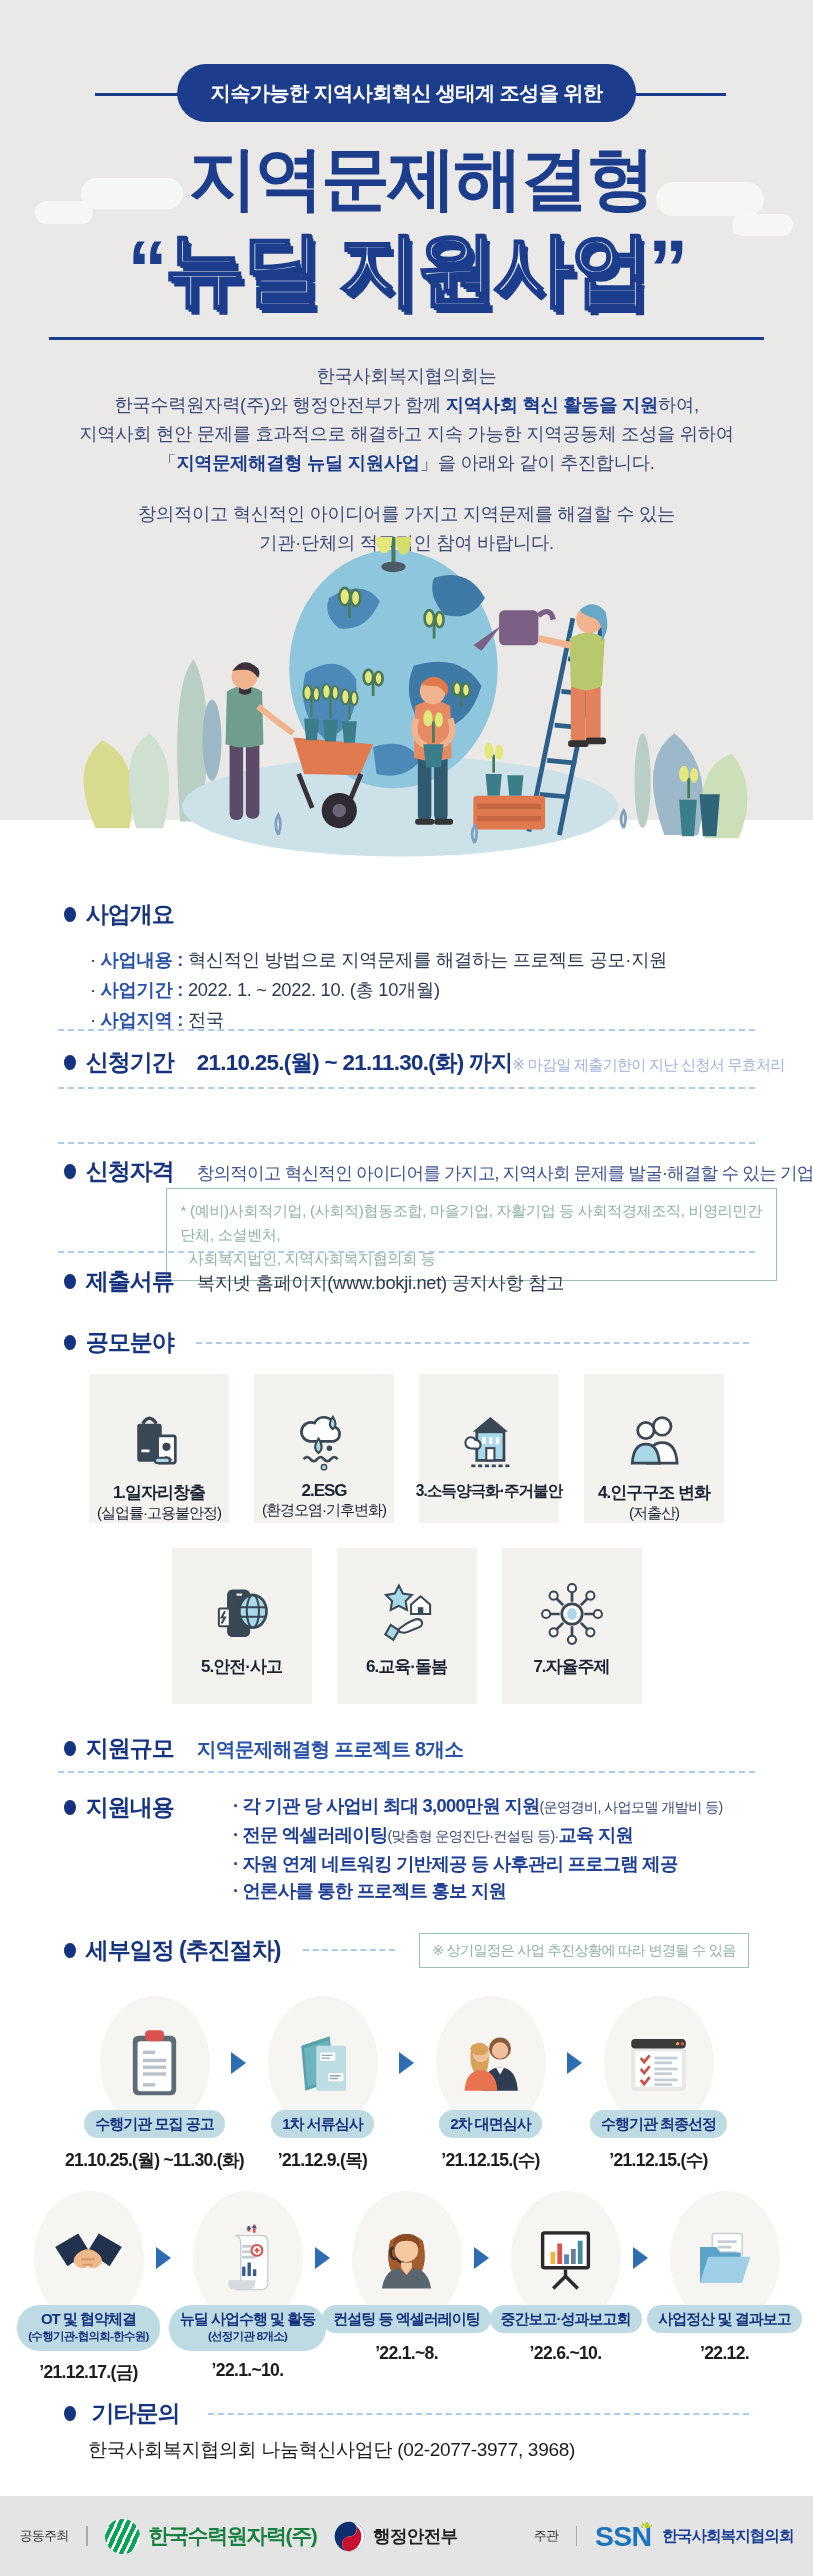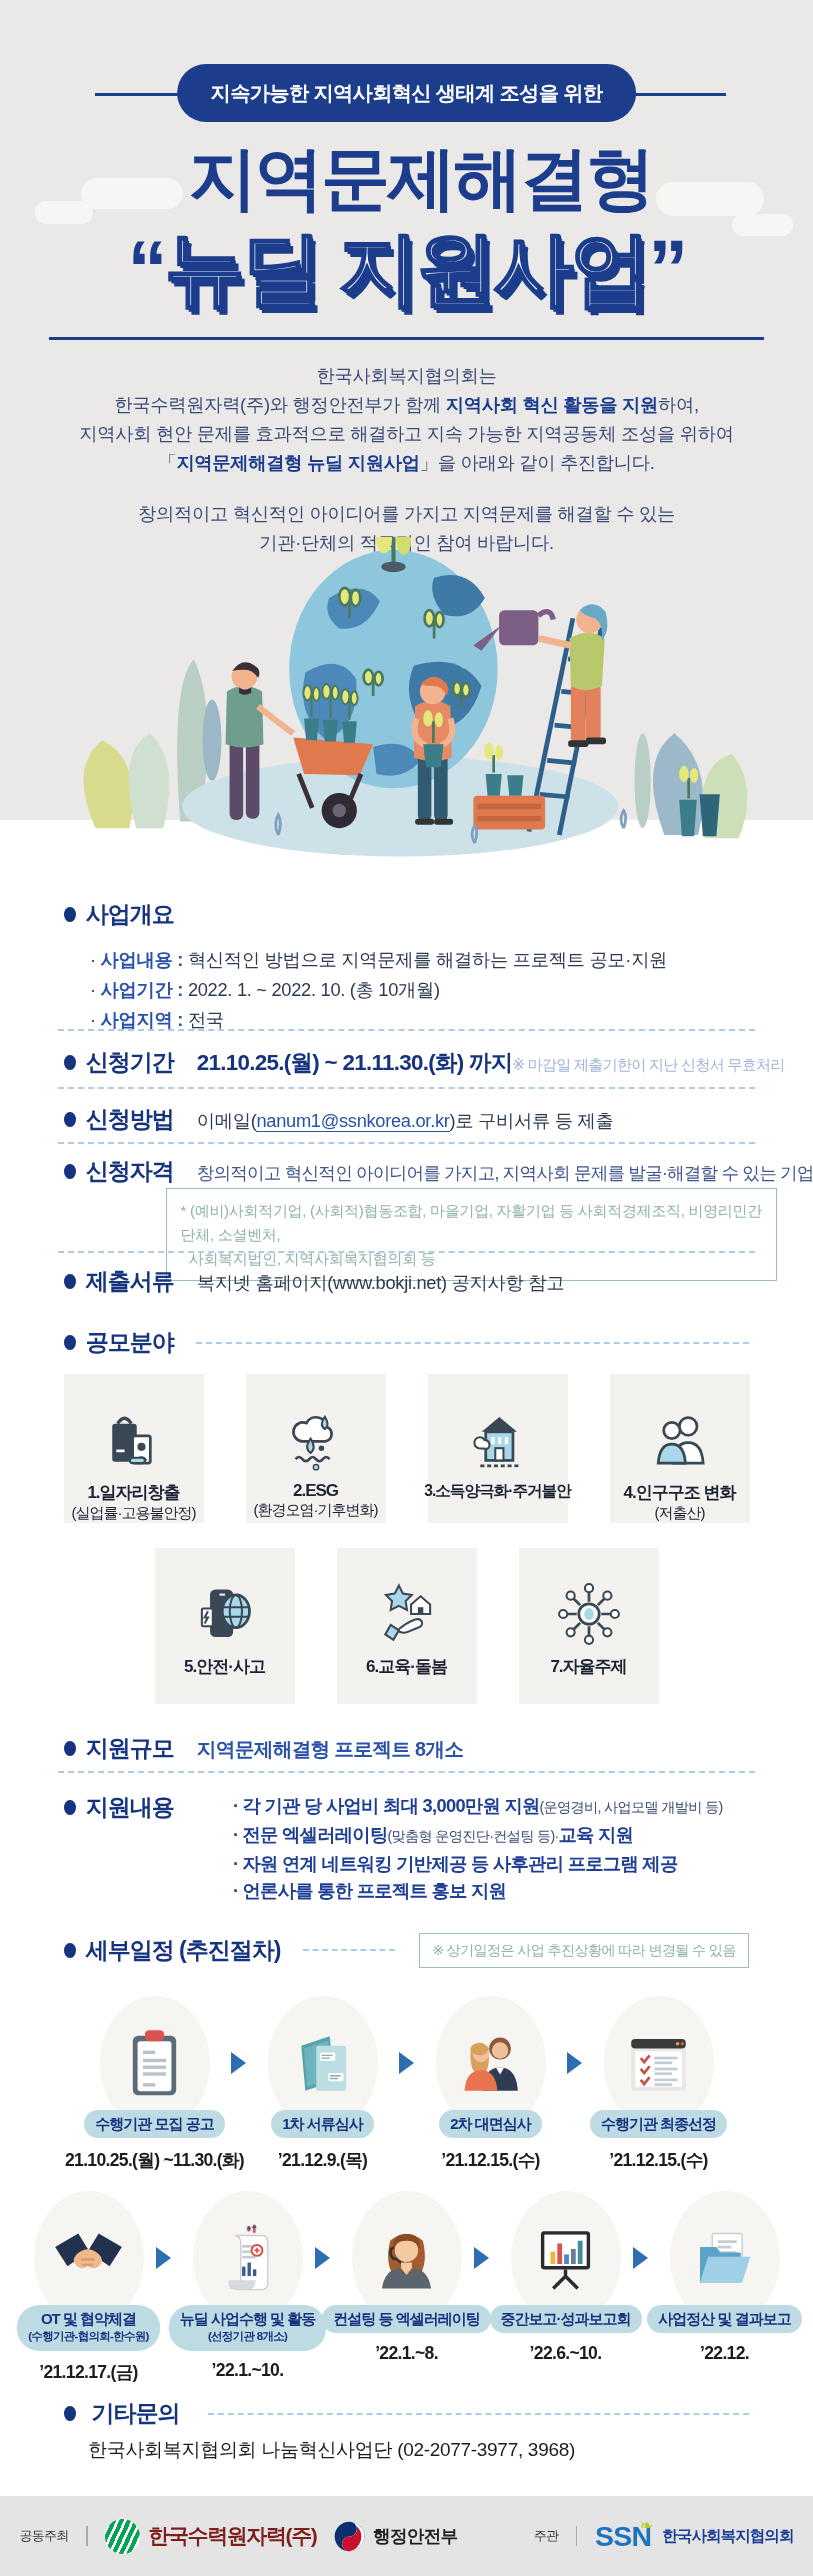--- a/index.html
+++ b/index.html
@@ -40,21 +40,21 @@
   .period-val{margin-left:23px;font-size:22.4px;font-weight:800;color:#16337f;letter-spacing:-0.7px;white-space:nowrap;}
   .side-note{font-size:15px;color:#9fb3d9;letter-spacing:-0.7px;white-space:nowrap;}
   .email{color:#2a52a8;border-bottom:1.4px solid #2a52a8;}
   .elig-val{margin-left:23px;font-size:17.6px;color:#3d548f;letter-spacing:-0.8px;white-space:nowrap;}
   .elig-box{position:absolute;left:166px;width:582px;border:1.4px solid #9dbfb2;background:#fff;
     padding:9.5px 13.6px;font-size:15px;line-height:24px;color:#8fb3a4;letter-spacing:-0.3px;}
   .ov-item{font-size:18.3px;line-height:30px;color:#2e3a52;letter-spacing:-0.3px;}
   .ov-item .lbl{color:#2a52a8;font-weight:800;}
 
   
-  .cards{position:absolute;left:0;width:813px;display:flex;justify-content:center;gap:42px;}
+  .cards{position:absolute;left:0;width:813px;display:flex;justify-content:center;gap:25px;}
   .fcard{width:140px;background:#f4f2ef;display:flex;flex-direction:column;align-items:center;}
   .fcard .ic{margin-top:24.4px;height:83px;display:flex;align-items:center;justify-content:center;}
   .card-name{font-size:17px;font-weight:800;color:#1b2233;letter-spacing:-1px;white-space:nowrap;}
   .card-sub{font-size:15px;color:#1b2233;letter-spacing:-1px;white-space:nowrap;}
   .cards.row1 .fcard{height:149px;}
   .cards.row2 .fcard{height:156px;}
 
   .scale-val{margin-left:23px;font-size:19.7px;font-weight:700;color:#2a52a8;letter-spacing:-0.7px;white-space:nowrap;}
 
   .sup-items{position:absolute;left:169px;top:0;}
@@ -81,21 +81,21 @@
 
   .contact-text{position:absolute;left:88px;font-size:19px;color:#1d1d1d;letter-spacing:-0.3px;}
 
   
   .footer{position:absolute;left:0;top:2496px;width:813px;height:80px;background:#e4e4e4;
     display:flex;align-items:center;justify-content:center;gap:17.6px;}
   .f-label{font-size:13px;color:#333;letter-spacing:-0.7px;}
   .f-div{width:1.4px;height:20.3px;background:#aaa;}
   .logo-row{display:flex;align-items:center;gap:8.1px;}
   .khnp-mark{width:35px;height:35px;border-radius:50%;background:repeating-linear-gradient(115deg,#00a651 0 4.1px,#ffffff 4.1px 6.8px);}
-  .khnp-text{font-size:21px;font-weight:800;color:#7f1d1d;letter-spacing:-1.4px;}
+  .khnp-text{font-size:21px;font-weight:800;color:#15803d;letter-spacing:-1.4px;}
   .mois-text{font-size:17.6px;font-weight:700;color:#222;letter-spacing:-0.7px;}
   .ssn{font-size:28.5px;font-weight:800;color:#1e73be;letter-spacing:-0.7px;position:relative;line-height:27px;}
   .ssn .leaf{position:absolute;right:-1.4px;top:-11px;color:#b5cc1f;font-size:16.3px;font-weight:800;}
   .ssn-name{font-size:15.6px;font-weight:700;color:#1a3e94;letter-spacing:-1px;margin-left:2.7px;}
 </style>
 </head>
 <body>
 
 <div class="page">
 
@@ -283,27 +283,20 @@
     <div class="sec-head">
       <div class="dot"></div>
       <div class="sec-title">신청기간</div>
     </div>
     <div class="period-val">21.10.25.(월) ~ 21.11.30.(화) 까지</div>
     <div class="side-note">※ 마감일 제출기한이 지난 신청서 무효처리</div>
   </div>
 
   <div class="dash-line" style="top:1087px;"></div>
 
-  <div class="sec kv" style="top:1104px;">
-    <div class="sec-head">
-      <div class="dot"></div>
-      <div class="sec-title">신청방법</div>
-    </div>
-    <div class="val"><span>이메일(</span><span class="email">nanum1@ssnkorea.or.kr</span><span>)로 구비서류 등 제출</span></div>
-  </div>
 
   <div class="dash-line" style="top:1142px;"></div>
 
   <div class="sec kv" style="top:1156px;">
     <div class="sec-head">
       <div class="dot"></div>
       <div class="sec-title">신청자격</div>
     </div>
     <div class="elig-val">창의적이고 혁신적인 아이디어를 가지고, 지역사회 문제를 발굴·해결할 수 있는 기업 및 기관(단체)*</div>
   </div>

